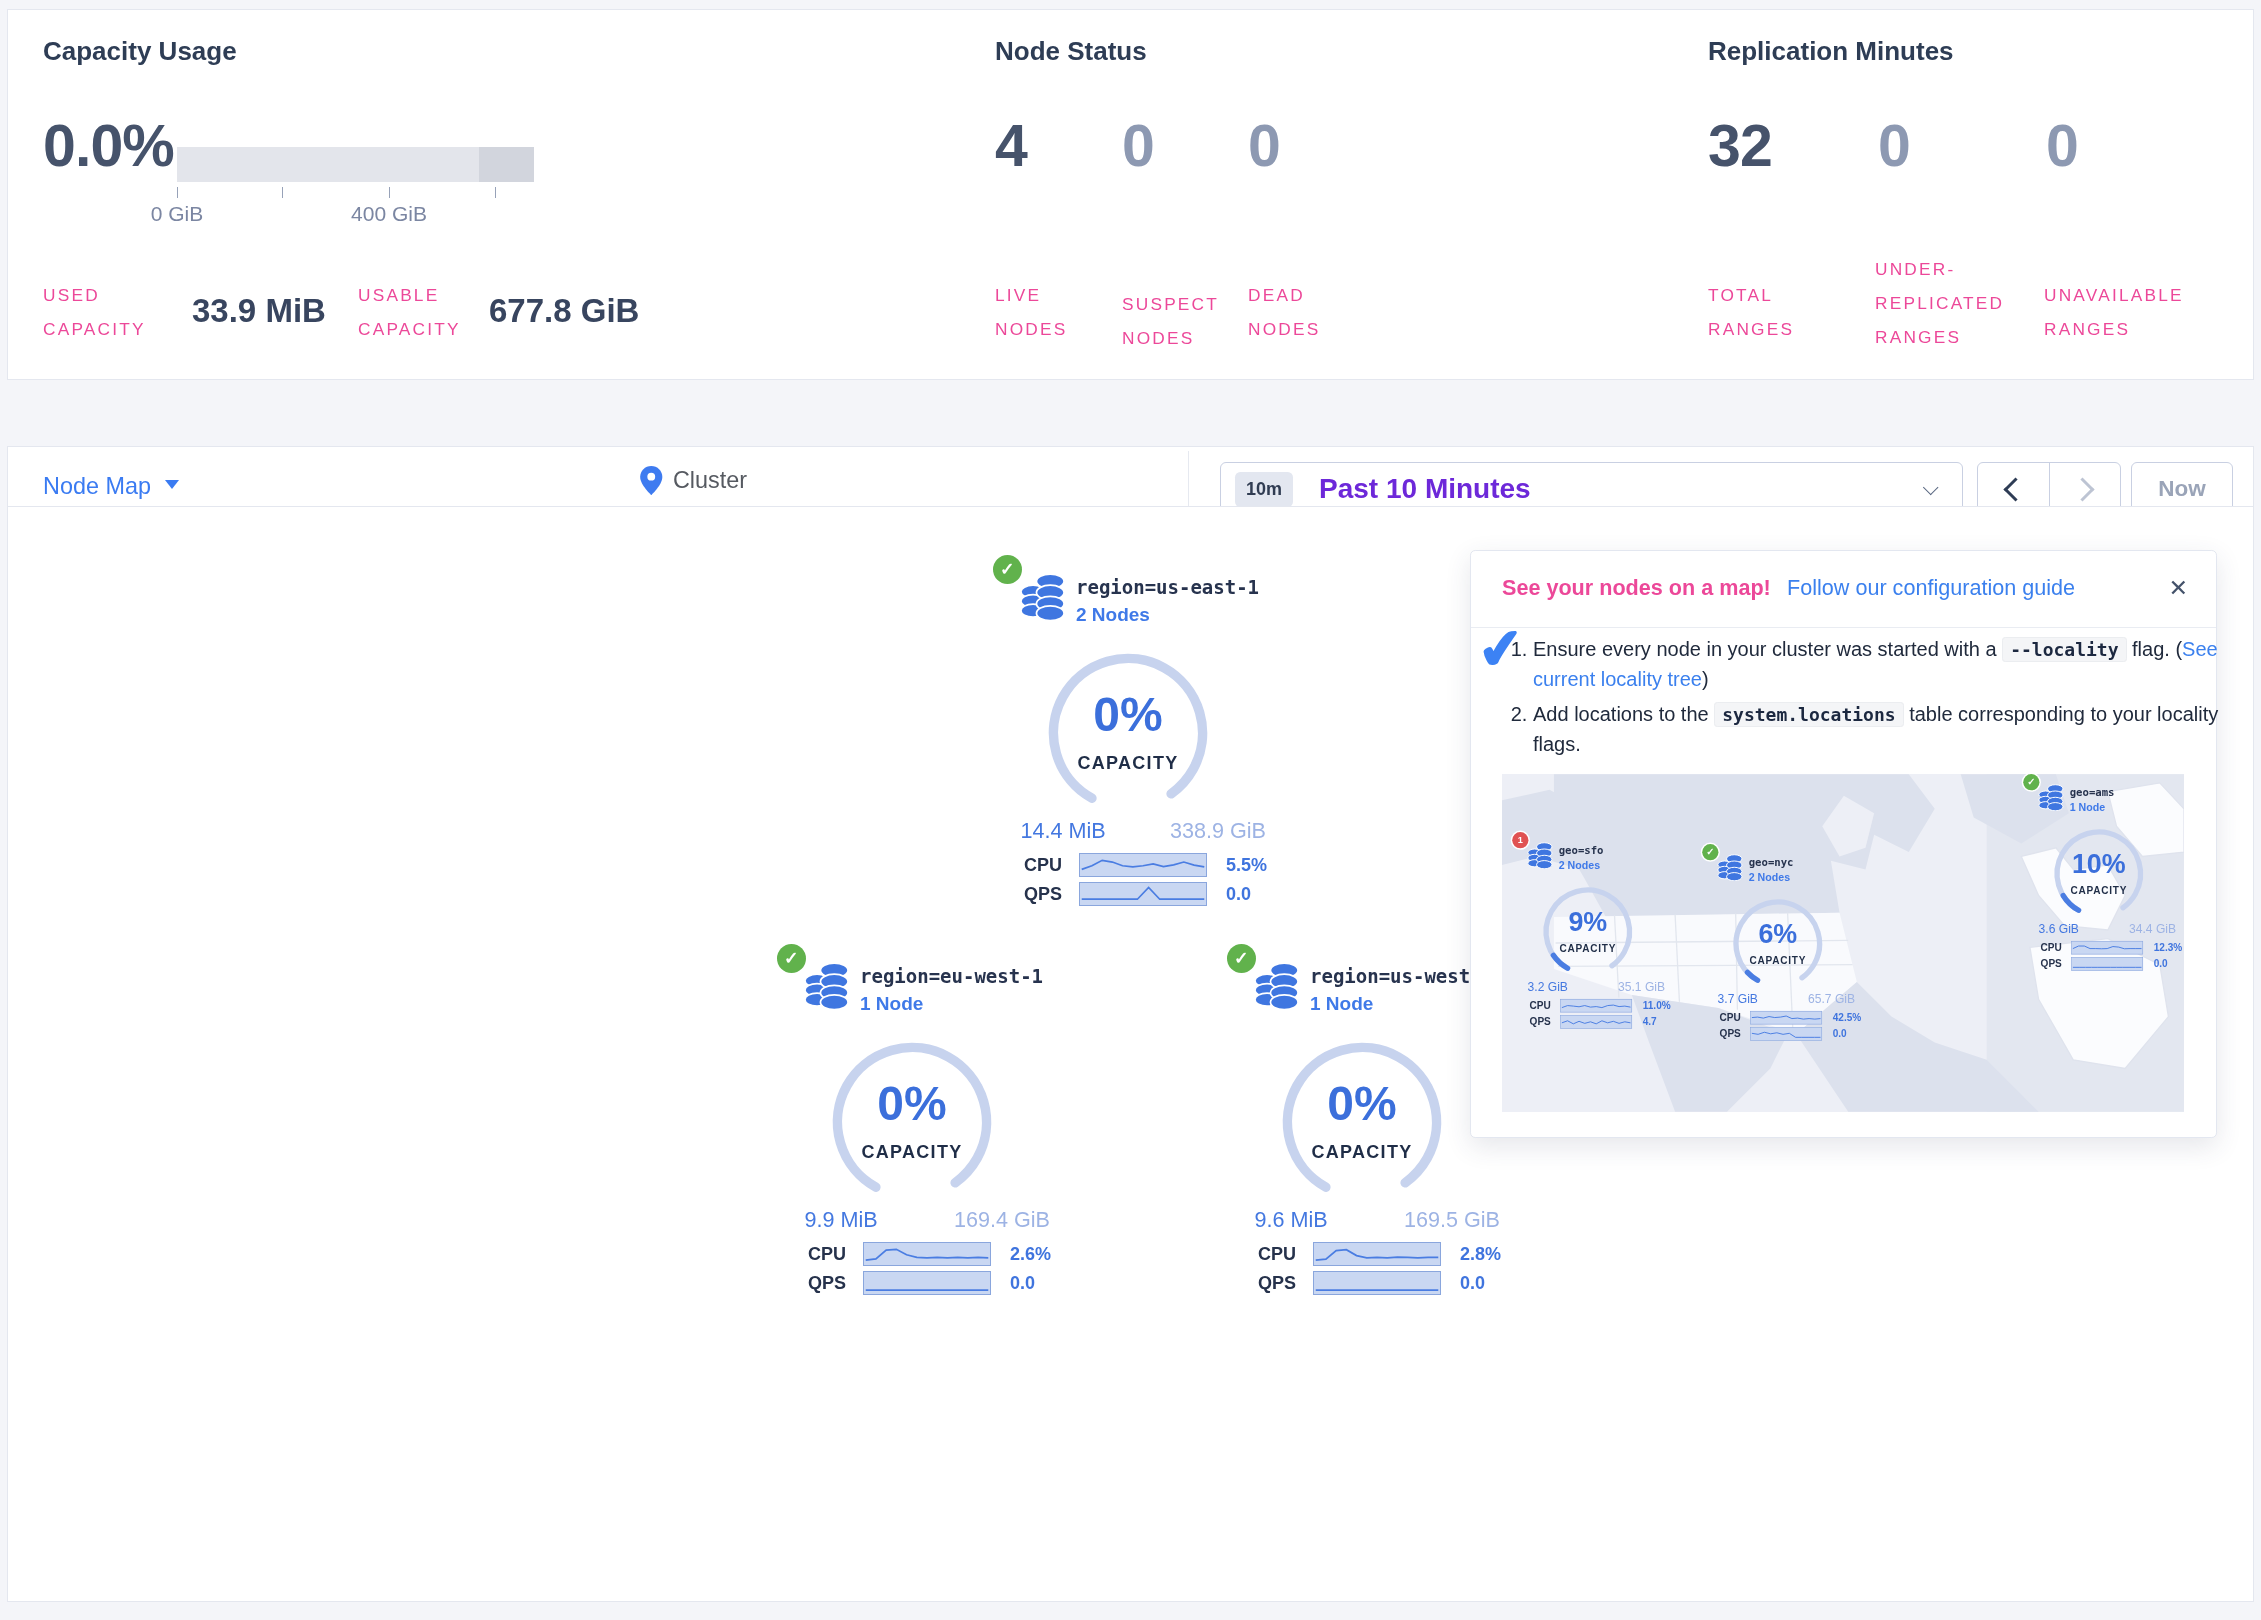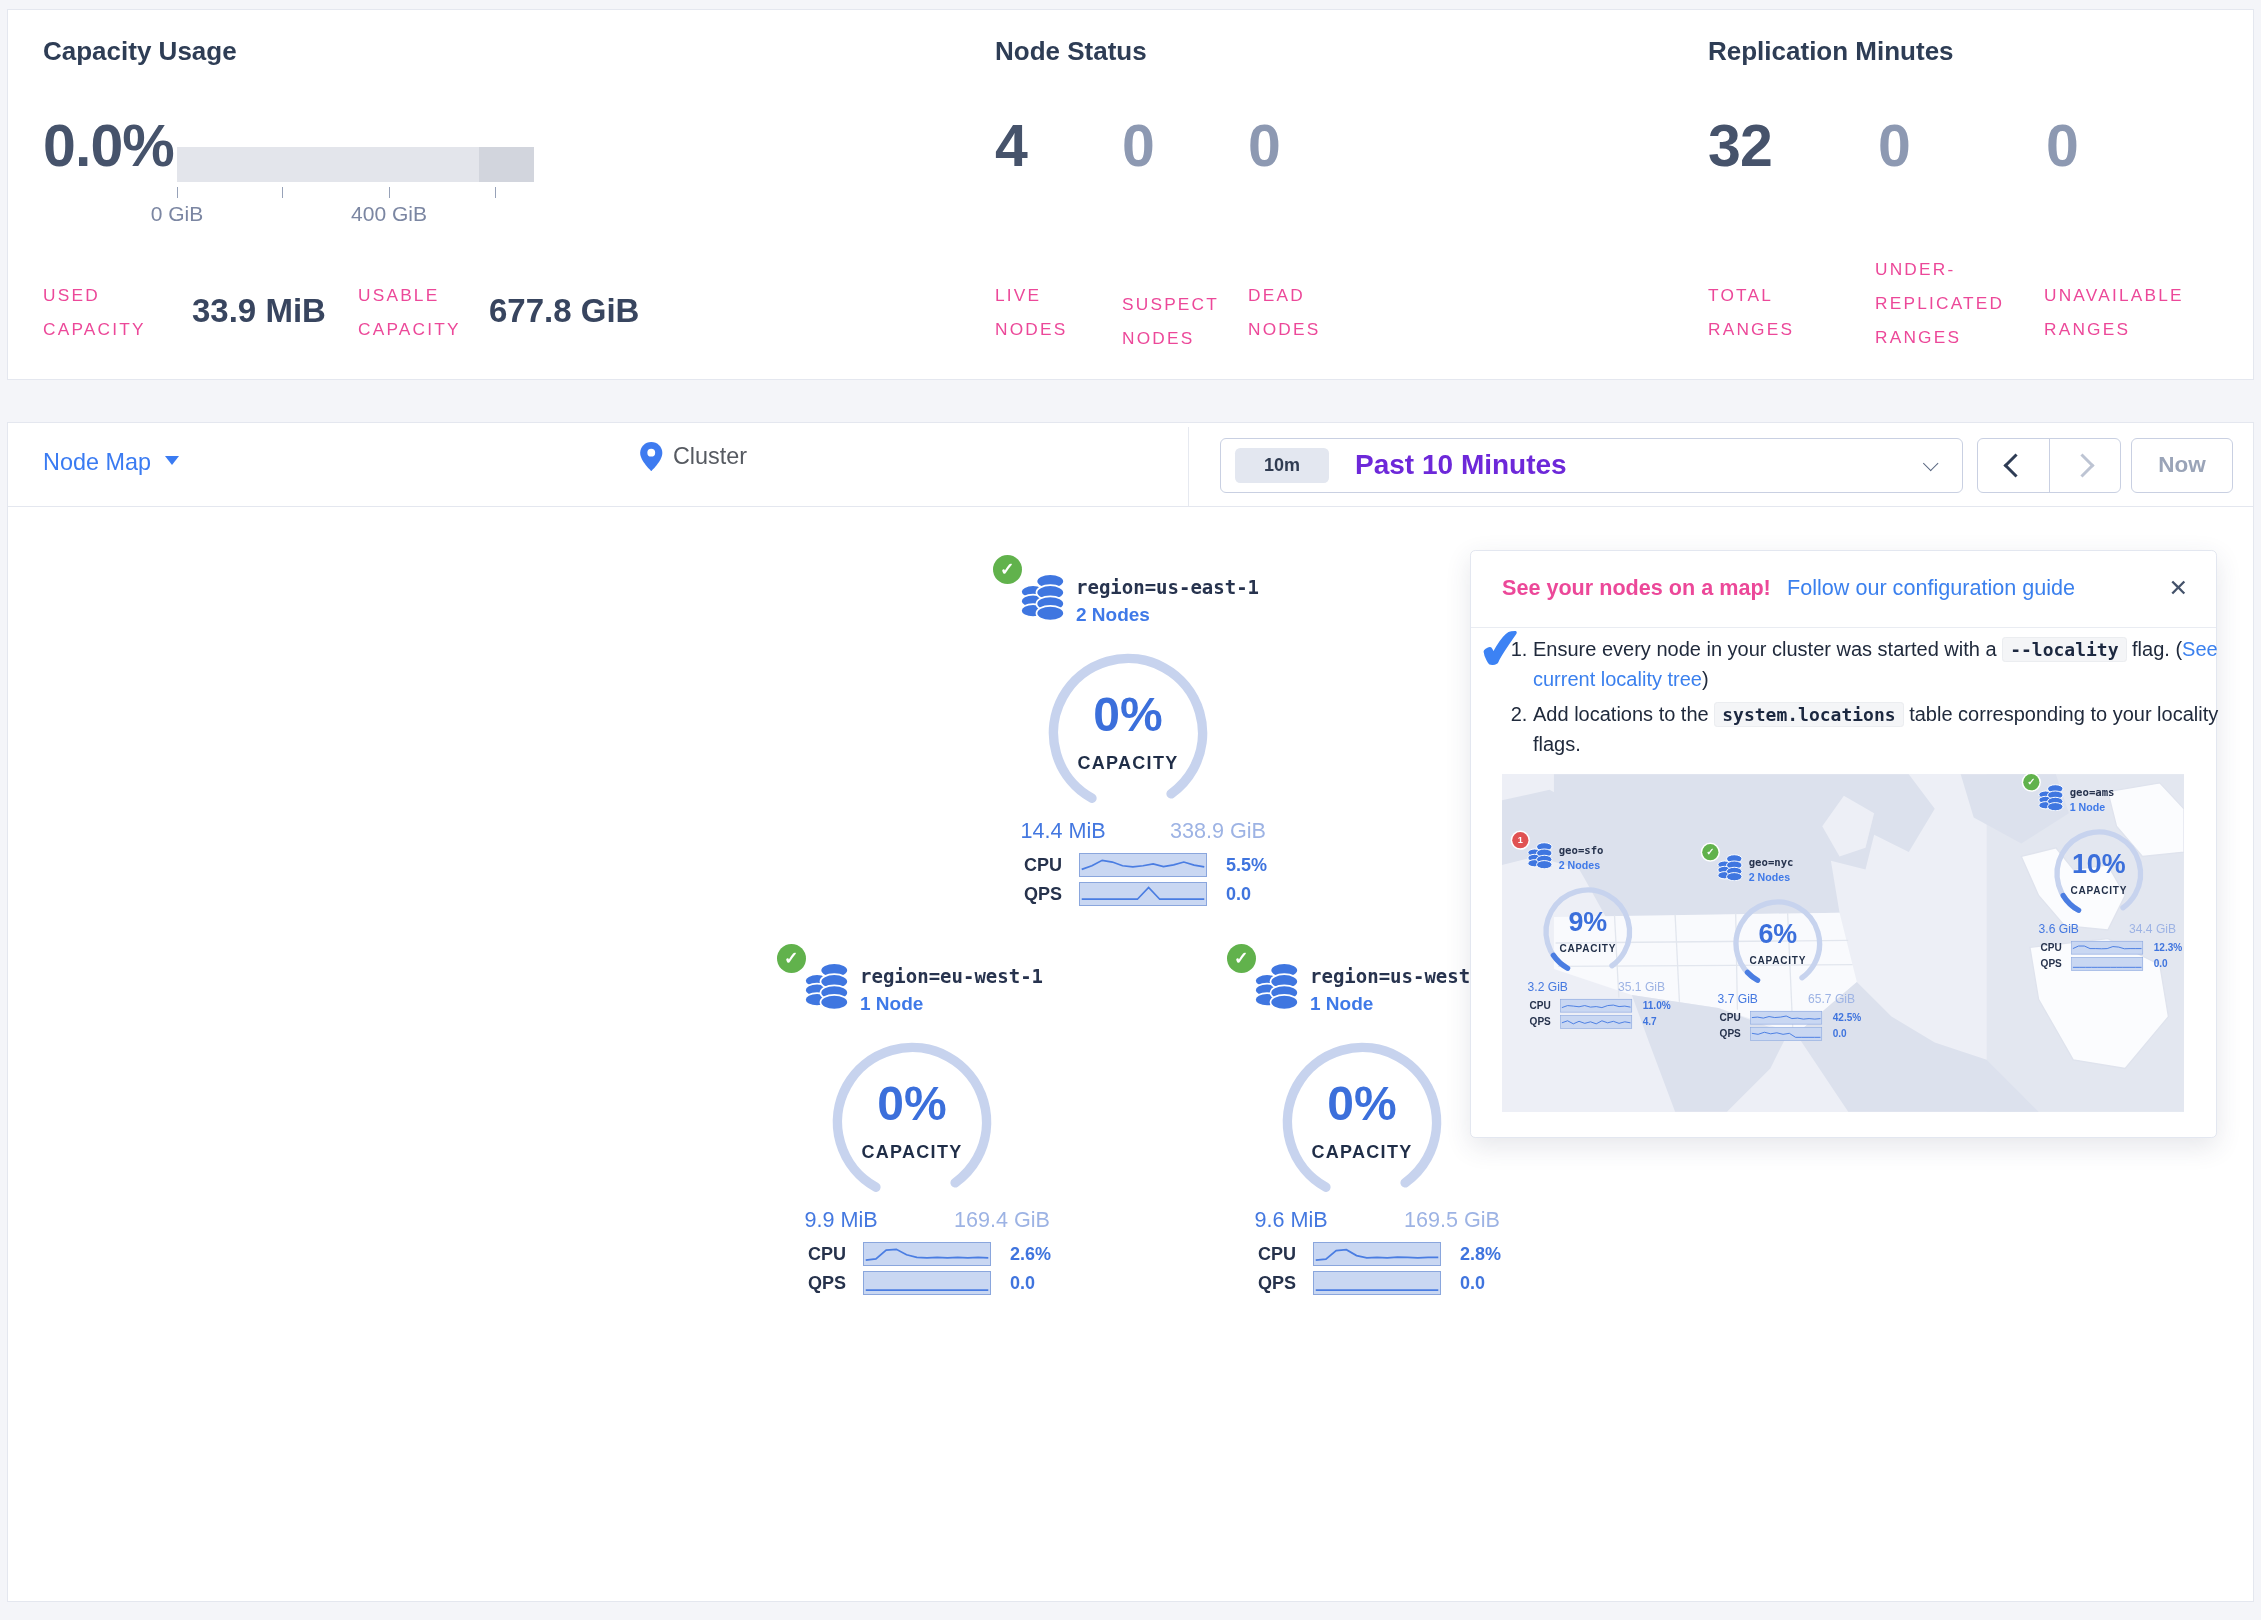--- a/index.html
+++ b/index.html
@@ -13,29 +13,29 @@
   .bignum{position:absolute;font-size:59px;font-weight:700;color:#46536b;letter-spacing:-0.9px;}
   .bignum.dim{color:#8d99b2;}
   .statlabel{position:absolute;font-size:17.3px;letter-spacing:2.2px;color:#ec4899;line-height:34px;width:130px;}
   .statval{position:absolute;font-size:33px;font-weight:700;color:#38455f;}
   #capbar{position:absolute;left:169px;top:137px;width:357px;height:35px;background:#e3e5eb;}
   #capbar .seg{position:absolute;right:0;top:0;width:55px;height:35px;background:#d2d5dd;}
   .tick{position:absolute;top:177px;width:0.9px;height:11.3px;background:#97a2b8;}
   .ticklab{position:absolute;top:192px;width:104px;text-align:center;font-size:21px;color:#7b86a2;}
 
   
-  #toolbar{top:422px;height:101px;text-decoration:underline;}
+  #toolbar{top:446px;height:101px;text-decoration:underline;}
   #viewsel{position:absolute;left:35px;top:26px;font-size:23.4px;color:#3a7bf2;cursor:pointer;}
   #viewsel .caret{display:inline-block;margin-left:14px;vertical-align:5.2px;width:0;height:0;border-left:7.8px solid transparent;border-right:7.8px solid transparent;border-top:9.5px solid #3a7bf2;}
   #crumb{position:absolute;left:632px;top:19px;display:flex;align-items:center;}
   #crumb .txt{margin-left:10.4px;font-size:23.4px;color:#565a61;}
   #tb-divider{position:absolute;left:1180px;top:4.3px;bottom:4.3px;width:0.9px;background:#e6e9f0;}
   .tbbox{position:absolute;top:14.7px;height:55px;border:0.9px solid #c9d0e2;border-radius:6px;box-sizing:border-box;background:#fff;}
   #timesel{left:1212px;width:743px;display:flex;align-items:center;cursor:pointer;}
-  #timesel .chip{margin-left:14px;background:#e3e7f0;border-radius:5.2px;padding:7px 29px;font-size:18px;font-weight:700;color:#303c52;}
+  #timesel .chip{margin-left:14px;background:#e3e7f0;border-radius:5.2px;padding:7px 11px;font-size:18px;font-weight:700;color:#303c52;}
   #timesel .lbl{margin-left:26px;font-size:28px;font-weight:700;color:#6d28d9;}
   #timesel .chev{position:absolute;right:26px;top:19px;width:10.4px;height:10.4px;border-right:1.7px solid #5a6882;border-bottom:1.7px solid #5a6882;transform:rotate(45deg);}
   #navarrows{left:1969px;width:144px;display:flex;}
   #navarrows .half{flex:1;display:flex;align-items:center;justify-content:center;cursor:pointer;}
   #navarrows .half+.half{border-left:0.9px solid #c9d0e2;}
   .chl{width:14px;height:14px;border-left:3.5px solid #2e3c55;border-bottom:3.5px solid #2e3c55;transform:rotate(45deg);margin-left:5.2px;}
   .chr{width:14px;height:14px;border-left:3.5px solid #bdc4d3;border-bottom:3.5px solid #bdc4d3;transform:rotate(-135deg);margin-right:5.2px;}
   #nowbtn{left:2123px;width:102px;display:flex;align-items:center;justify-content:center;font-size:22.5px;font-weight:700;color:#9aa4b8;cursor:pointer;}
 
   

